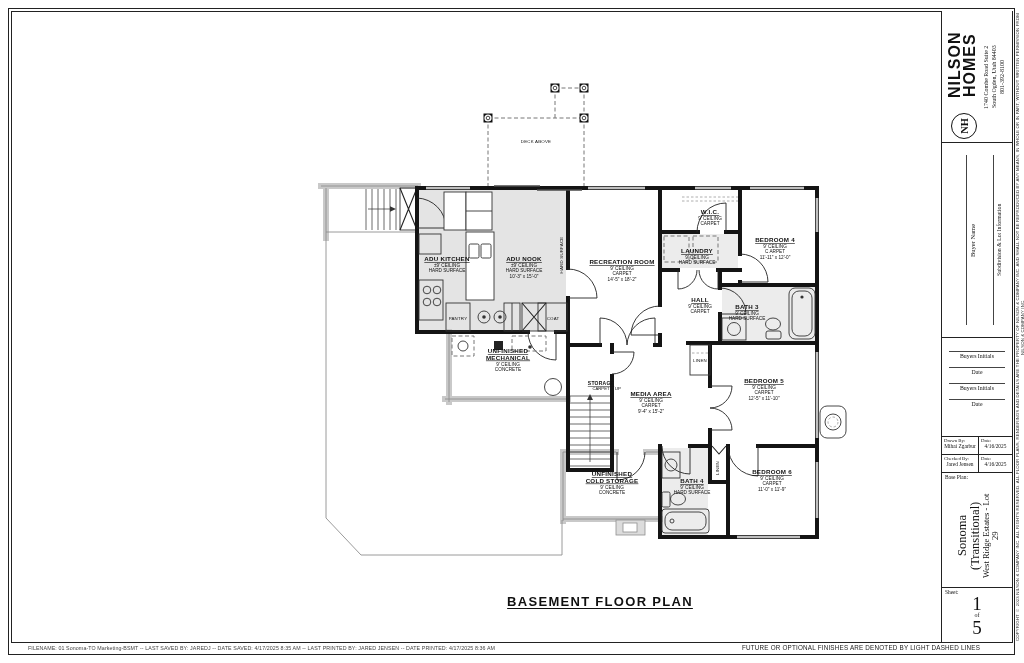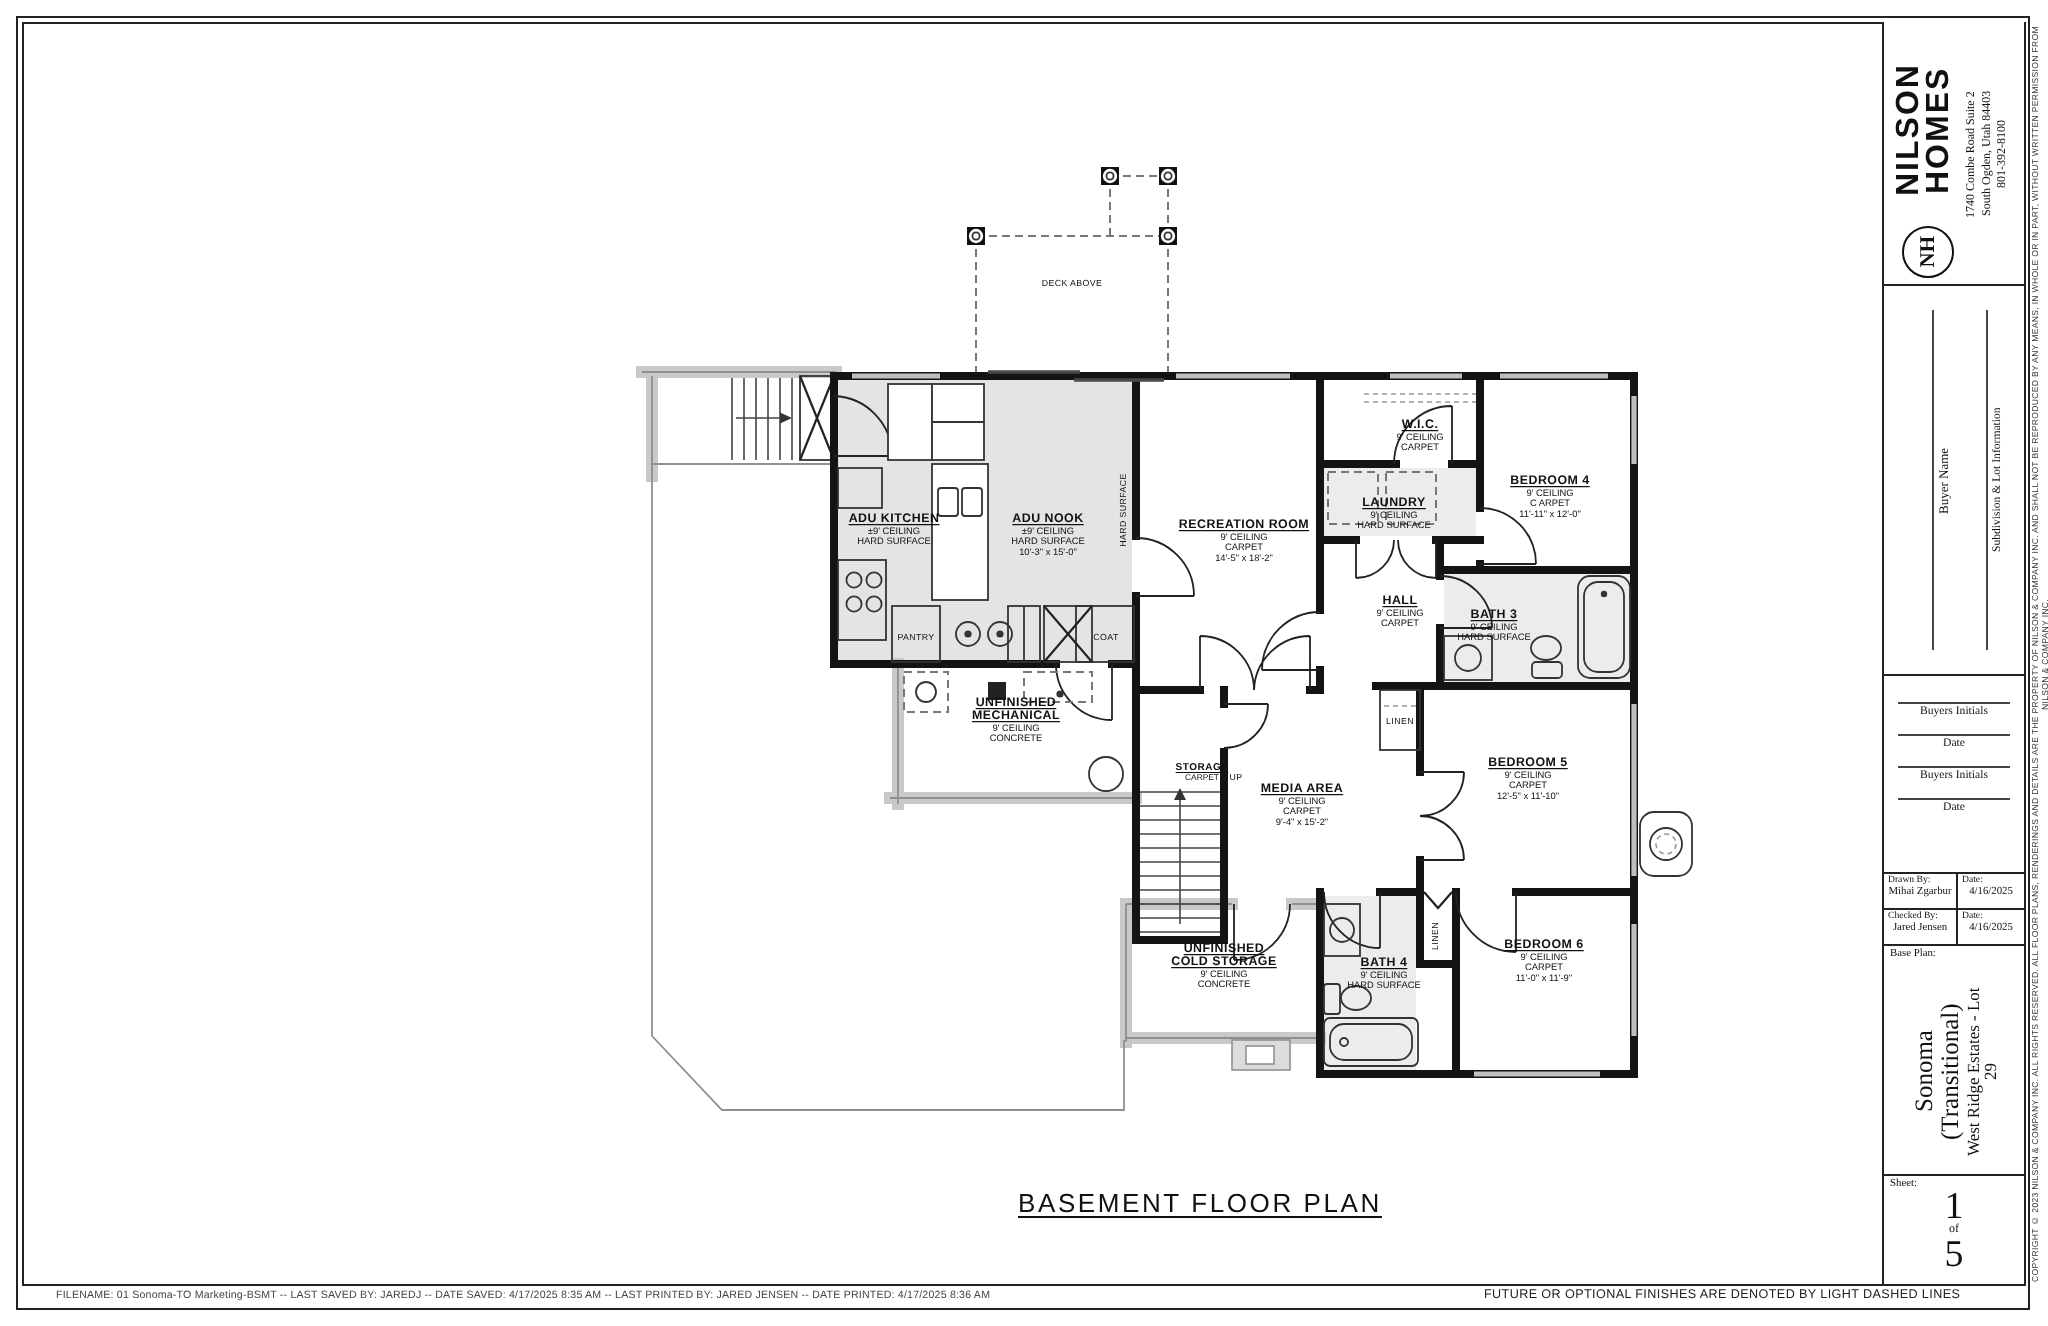--- a/index.html
+++ b/index.html
@@ -61,21 +61,21 @@
   .baseplan-txt{position:absolute;left:14px;top:16px;height:94px;
                 font-family:"Liberation Serif",serif;line-height:1.05;}
   .bp1{font-size:12.5px;} .bp2{font-size:12.5px;} .bp3{font-size:8.5px;}
   .sheetnums{position:absolute;left:0;top:7px;width:100%;text-align:center;
              font-family:"Liberation Serif",serif;}
   .bignum{font-size:19px;line-height:17px;}
   .ofword{font-size:6px;line-height:7px;}
   #copyright{position:absolute;left:1015px;top:12px;height:630px;width:8px;
              font-size:4.3px;letter-spacing:.15px;color:#333;}
   #plan-title{position:absolute;left:450px;top:594px;width:300px;text-align:center;
-              font-weight:normal;font-size:13px;letter-spacing:1.3px;
+              font-weight:bold;font-size:13px;letter-spacing:1.3px;
               text-decoration:underline;text-underline-offset:2px;}
   #file-info{position:absolute;left:28px;top:645px;font-size:5.3px;color:#444;letter-spacing:.1px;}
   #finish-note{position:absolute;left:742px;top:644px;font-size:6.3px;color:#222;letter-spacing:.2px;}
 </style>
 </head>
 <body>
 
 <div id="sheet">
 
   <svg id="plan-svg" width="1024" height="663" viewBox="0 0 1024 663">

